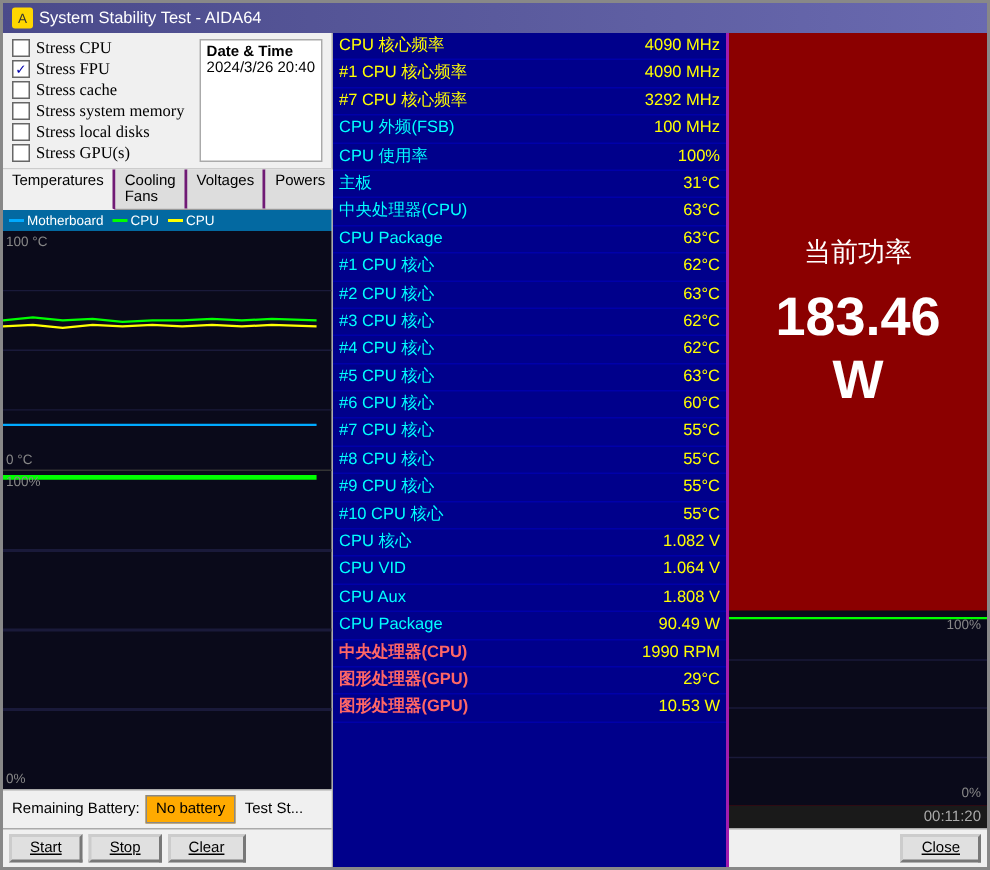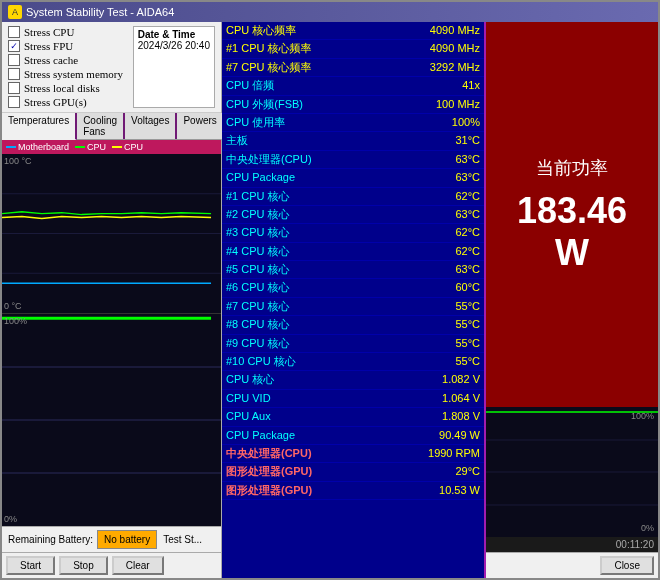--- a/index.html
+++ b/index.html
@@ -112,21 +112,21 @@
       background: #f0f0f0;
       border-bottom: 1px solid #f0f0f0;
       margin-bottom: -1px;
     }
     .chart-legend {
       display: flex;
       align-items: center;
       gap: 6px;
       padding: 2px 4px;
       font-size: 9px;
-      background: #be185d;
+      background: #0369a1;
       color: white;
     }
     .legend-item {
       display: flex;
       align-items: center;
       gap: 2px;
     }
     .legend-color {
       width: 10px;
       height: 2px;
@@ -191,20 +191,21 @@
       background: #f0f0f0;
       flex-shrink: 0;
     }
     .btn {
       padding: 2px 12px;
       font-size: 10px;
       border: 2px outset #ccc;
       background: #e0e0e0;
       cursor: pointer;
       min-width: 44px;
+      text-decoration: underline;
     }
     
     .middle-panel {
       width: 264px;
       flex-shrink: 0;
       background: #00008b;
       overflow-y: auto;
       border-right: 2px solid #a21caf;
     }
     .metrics-table {
@@ -449,24 +450,20 @@
             </tr>
             <tr class="highlight">
               <td>#1 CPU 核心频率</td>
               <td>4090 MHz</td>
             </tr>
             <tr class="highlight">
               <td>#7 CPU 核心频率</td>
               <td>3292 MHz</td>
             </tr>
             <tr>
-              <td>CPU 倍频</td>
-              <td>41x</td>
-            </tr>
-            <tr>
               <td>CPU 外频(FSB)</td>
               <td>100 MHz</td>
             </tr>
             <tr>
               <td>CPU 使用率</td>
               <td>100%</td>
             </tr>
             <tr>
               <td>主板</td>
               <td>31°C</td>

